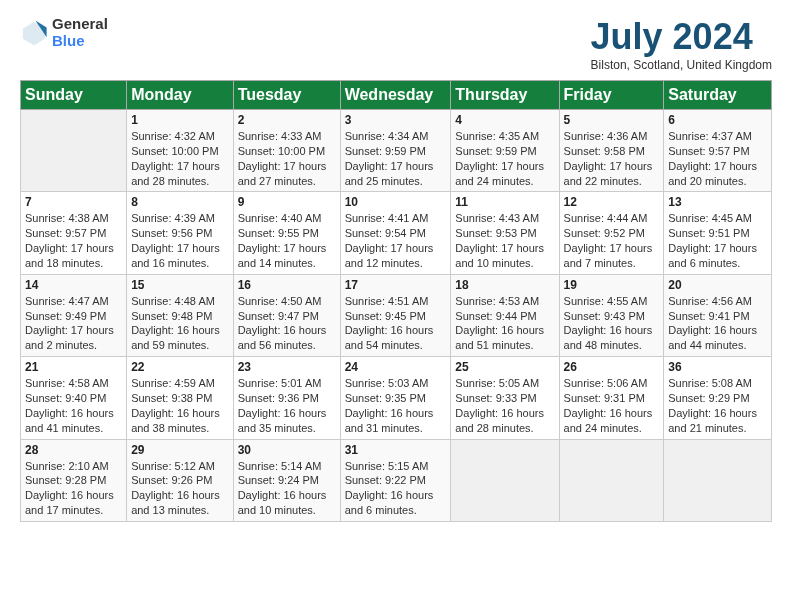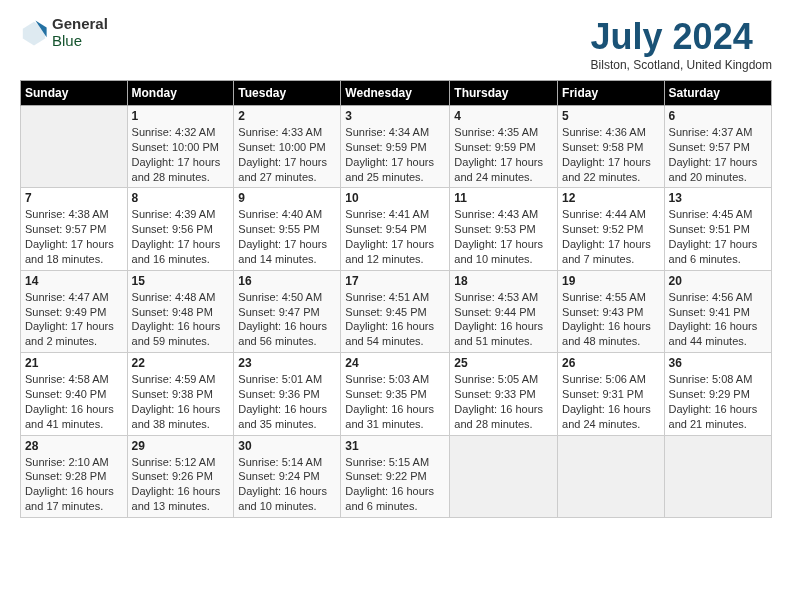--- a/index.html
+++ b/index.html
@@ -32,22 +32,22 @@
       flex-direction: column;
       line-height: 1.1;
     }
     .logo-general {
       font-size: 15px;
       font-weight: bold;
       color: #333;
     }
     .logo-blue {
       font-size: 15px;
-      font-weight: normal;
-      color: #14532d;
+      font-weight: bold;
+      color: #3b82f6;
     }
     .logo-icon {
       width: 28px;
       height: 28px;
     }
     .title-block {
     }
     .main-title {
       font-size: 36px;
       font-weight: bold;
@@ -57,25 +57,25 @@
       font-size: 12px;
       color: #333;
       font-weight: normal;
     }
     .calendar {
       width: 100%;
       border-collapse: collapse;
       font-size: 11px;
     }
     .calendar thead tr th {
-      background-color: #000000;
+      background-color: #15803d;
       color: #fff;
       padding: 5px 4px;
       text-align: left;
-      font-size: 12px;
+      font-size: 16px;
       font-weight: bold;
       border: 1px solid #aaa;
     }
     .calendar tbody tr td {
       border: 1px solid #ccc;
       vertical-align: top;
       padding: 3px 4px;
       width: 113px;
       min-height: 70px;
       background: #fff;

